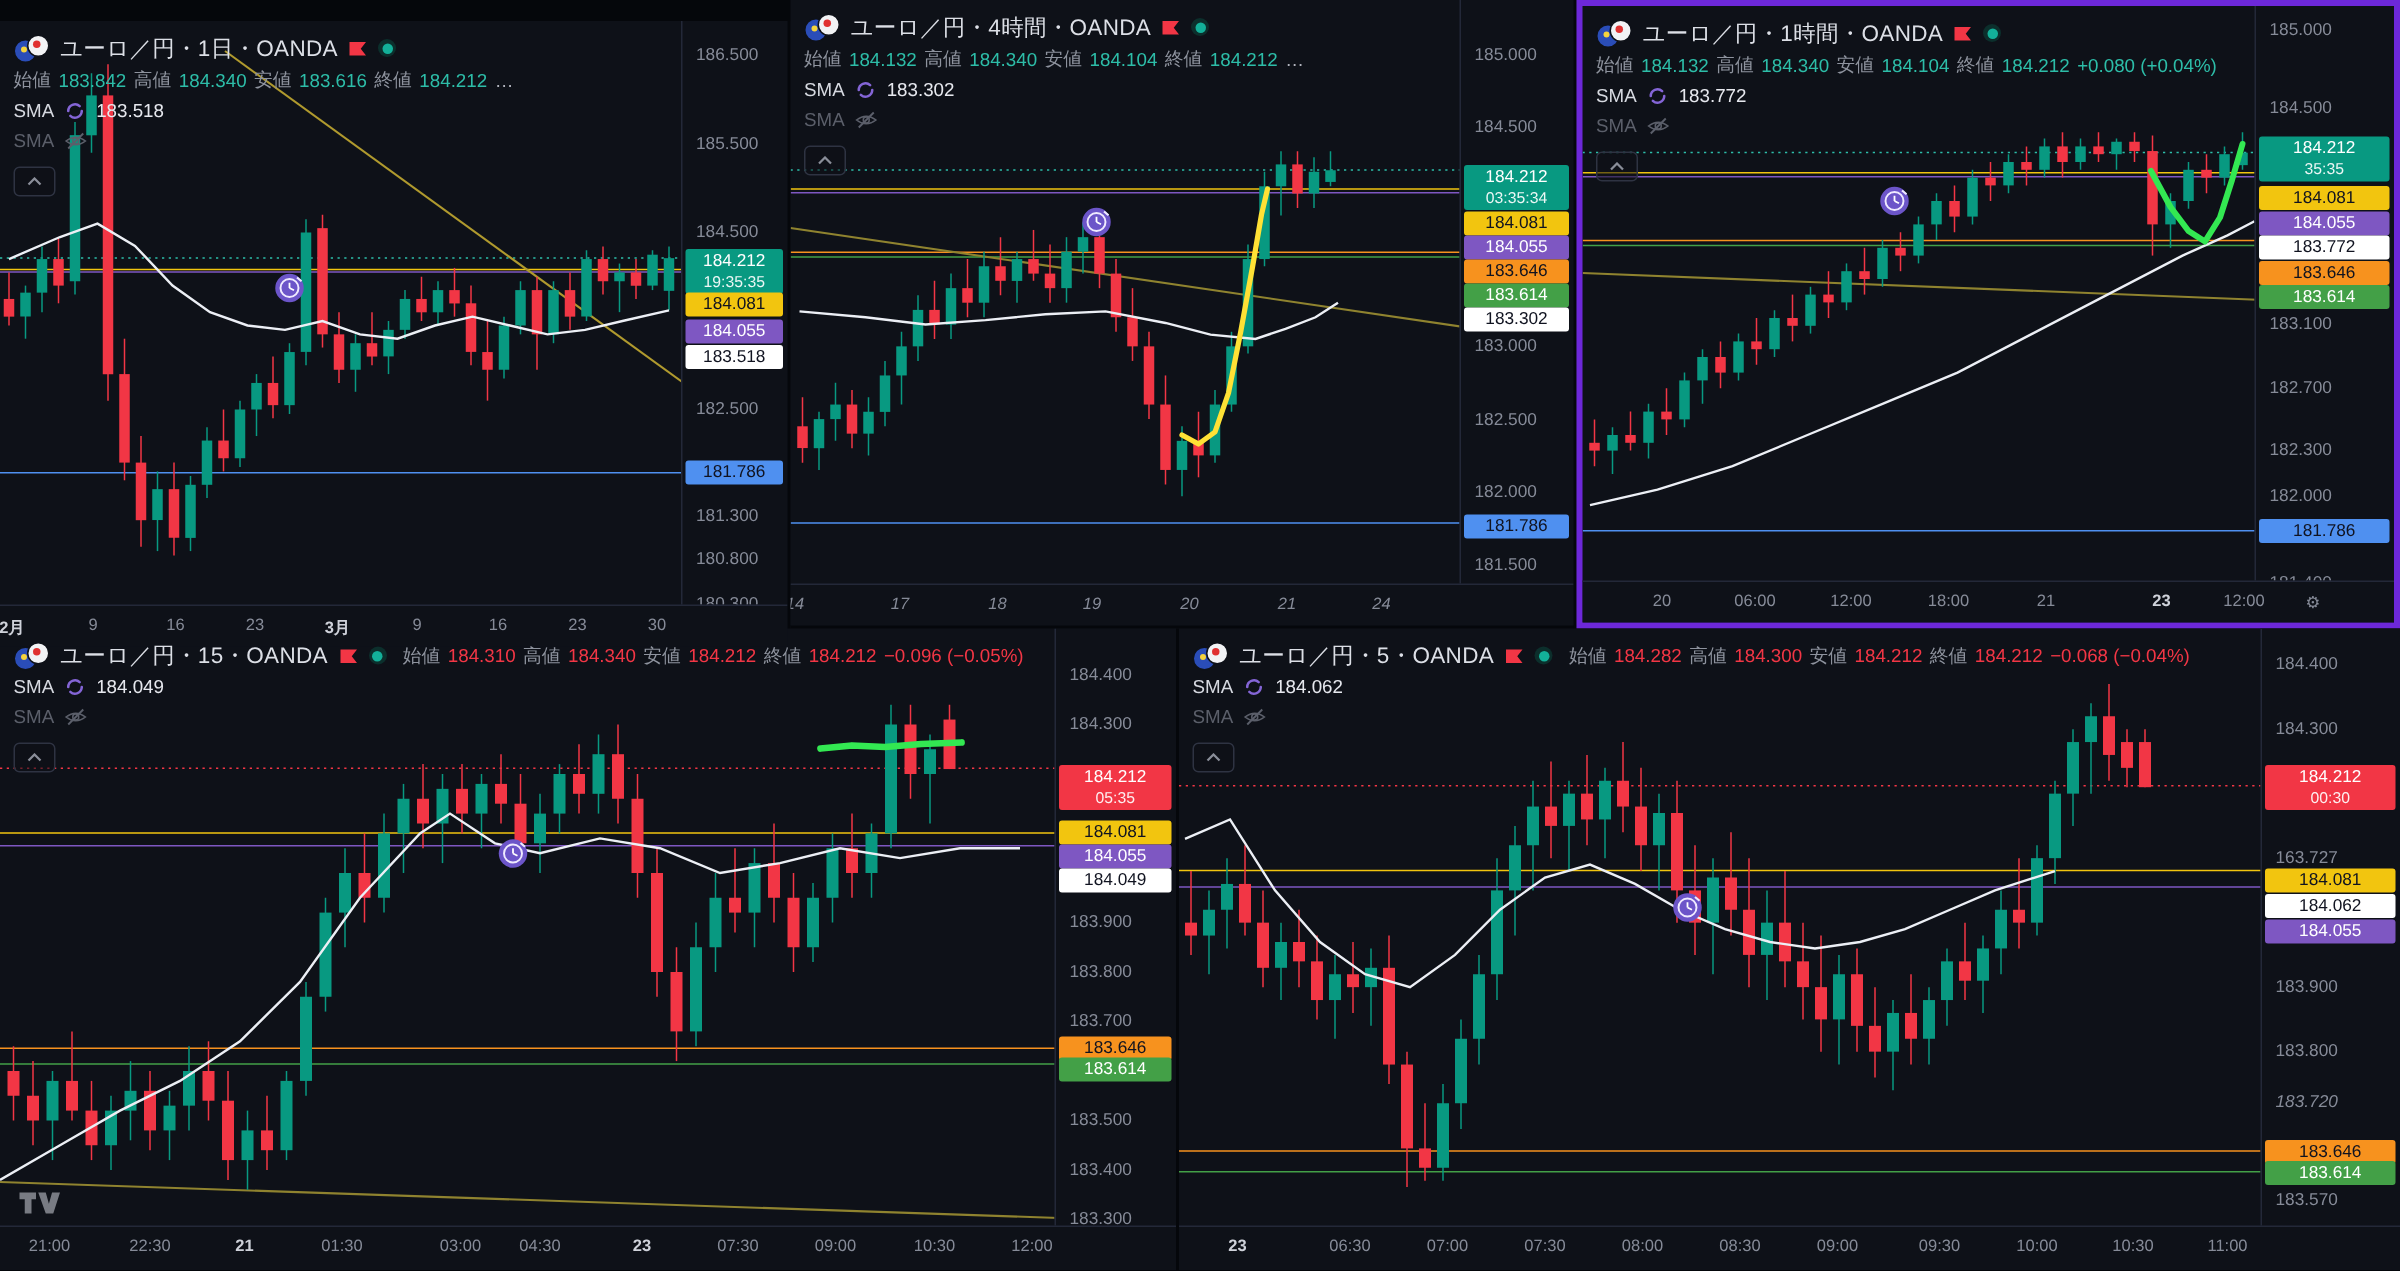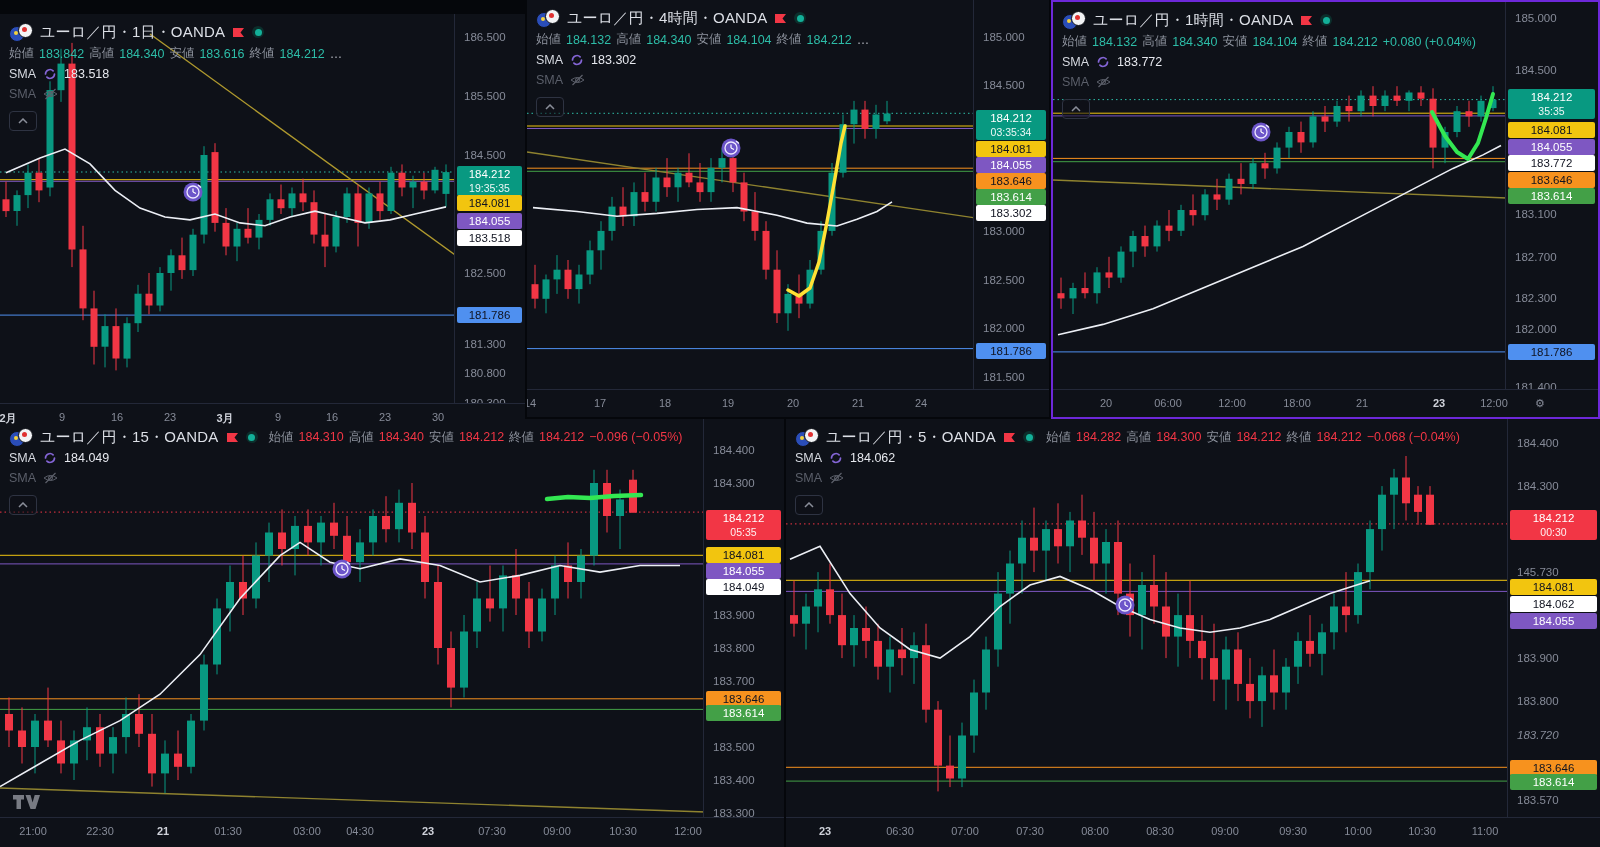--- a/index.html
+++ b/index.html
@@ -1,21 +1,21 @@
 <!DOCTYPE html>
 <html><head>
 <meta charset="utf-8">
 <style>
   html,body{margin:0;padding:0;background:#05070b;}
   .layout{position:relative;width:1600px;height:847px;background:#05070b;overflow:hidden;
           font-family:"Liberation Sans",sans-serif;}
   .panel{position:absolute;background:#0e1118;overflow:hidden;box-sizing:border-box;}
   .panel.sep-r{border-right:2px solid #05070b;}
   .panel.sep-b{border-bottom:2px solid #05070b;}
-  .panel.active{border:2px solid #6d28d9;}
+  .panel.active{border:4px solid #6d28d9;}
   svg.plot{position:absolute;left:0;top:0;display:block;}
   
   .legend{position:absolute;left:9px;top:7px;z-index:6;color:#d6d9e0;}
   .title-row{display:flex;align-items:center;gap:7px;font-size:15px;height:22px;white-space:nowrap;}
   .title{color:#dcdfe6;letter-spacing:.2px;}
   .pair{position:relative;width:24px;height:19px;display:inline-block;}
   .pair .eu{position:absolute;left:0;bottom:0;width:14px;height:14px;border-radius:50%;
             background:#2a4db8;border:1px solid #0e1118;}
   .pair .eu:after{content:"";position:absolute;left:4px;top:4px;width:4px;height:4px;border-radius:50%;
             background:#f5d33c;}
@@ -363,21 +363,21 @@
         <span class="tick" style="top: 328px;">182.000</span>
         <span class="tick" style="top: 377px;">181.500</span>
         <div class="tag" style="background: rgb(8, 153, 129); color: rgb(255, 255, 255); top: 110px;"><span>184.212</span><span class="sub">03:35:34</span></div>
         <div class="tag" style="background: rgb(242, 197, 15); color: rgb(16, 19, 32); top: 141px;"><span>184.081</span></div>
         <div class="tag" style="background: rgb(126, 87, 194); color: rgb(255, 255, 255); top: 157px;"><span>184.055</span></div>
         <div class="tag" style="background: rgb(247, 146, 30); color: rgb(16, 19, 32); top: 173px;"><span>183.646</span></div>
         <div class="tag" style="background: rgb(67, 160, 71); color: rgb(255, 255, 255); top: 189px;"><span>183.614</span></div>
         <div class="tag" style="background: rgb(255, 255, 255); color: rgb(16, 19, 32); top: 205px;"><span>183.302</span></div>
         <div class="tag" style="background: rgb(79, 144, 240); color: rgb(16, 19, 32); top: 343px;"><span>181.786</span></div>
       </div>
-    <div class="time-axis" style="height:27px;">
+    <div class="time-axis" style="height:27px;font-style:italic;">
         <span style="left: 3px;">14</span>
         <span style="left: 73px;">17</span>
         <span style="left: 138px;">18</span>
         <span style="left: 201px;">19</span>
         <span style="left: 266px;">20</span>
         <span style="left: 331px;">21</span>
         <span style="left: 394px;">24</span>
       </div>
   </section>
 
@@ -911,21 +911,21 @@
       </div>
       <button class="chev">
           <svg width="10" height="6">
             <path d="M1 5 L5 1 L9 5" stroke="#8a8e99" fill="none" stroke-width="1.5"></path>
           </svg>
         </button>
     </div>
     <div class="price-axis" style="width:92px;bottom:29px;">
         <span class="tick" style="top: 24px;">184.400</span>
         <span class="tick" style="top: 67px;">184.300</span>
-        <span class="tick" style="top: 153px;">145.730</span>
+        <span class="tick" style="top: 153px;">163.727</span>
         <span class="tick" style="top: 239px;">183.900</span>
         <span class="tick" style="top: 282px;">183.800</span>
         <span class="tick" style="top: 316px; font-style: italic;">183.720</span>
         <span class="tick" style="top: 381px;">183.570</span>
         <div class="tag" style="background: rgb(242, 54, 69); color: rgb(255, 255, 255); top: 91px;"><span>184.212</span><span class="sub">00:30</span></div>
         <div class="tag" style="background: rgb(242, 197, 15); color: rgb(16, 19, 32); top: 160px;"><span>184.081</span></div>
         <div class="tag" style="background: rgb(255, 255, 255); color: rgb(16, 19, 32); top: 177px;"><span>184.062</span></div>
         <div class="tag" style="background: rgb(126, 87, 194); color: rgb(255, 255, 255); top: 194px;"><span>184.055</span></div>
         <div class="tag" style="background: rgb(247, 146, 30); color: rgb(16, 19, 32); top: 341px;"><span>183.646</span></div>
         <div class="tag" style="background: rgb(67, 160, 71); color: rgb(255, 255, 255); top: 355px;"><span>183.614</span></div>

